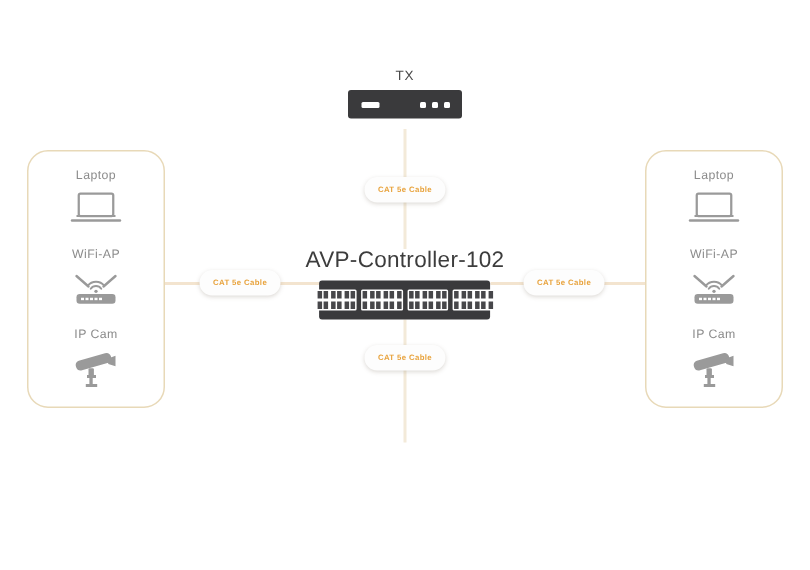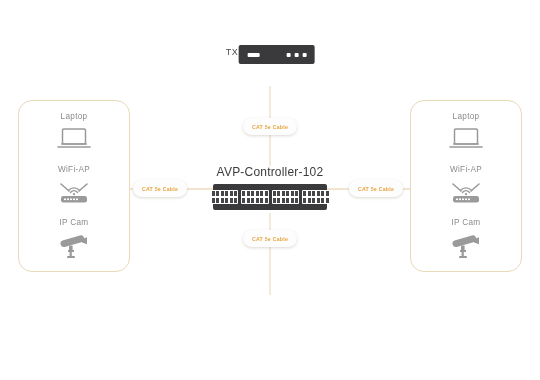--- a/index.html
+++ b/index.html
@@ -46,21 +46,21 @@
     letter-spacing: 0.25px;
     font-weight: bold;
     color: #e8a33d;
     white-space: nowrap;
   }
 
   
   .endpoint {
     position: absolute;
     display: flex;
-    flex-direction: row;
+    flex-direction: column;
     align-items: center;
   }
   .endpoint-label {
     font-size: 9px;
     color: #4a4a4a;
     letter-spacing: 0.6px;
     margin-bottom: 5px;
   }
   .endpoint-box {
     position: relative;
@@ -96,21 +96,21 @@
   #controller {
     position: absolute;
     left: 50%;
     top: 165px;
     transform: translateX(-50%);
     display: flex;
     flex-direction: column;
     align-items: center;
   }
   #controller-label {
-    font-size: 12px;
+    font-size: 15px;
     color: #3d3d3d;
     letter-spacing: 0.2px;
     margin-bottom: 5px;
   }
   #switch-body {
     position: relative;
     width: 114px;
     height: 26px;
     background: #3a3a3c;
     border-radius: 2px;
@@ -137,21 +137,21 @@
   .port {
     width: 3px;
     height: 5px;
     background: #47474a;
   }
 
   
   .panel {
     position: absolute;
     top: 100px;
-    width: 112px;
+    width: 92px;
     height: 172px;
     border: 1px solid #e8d9b8;
     border-radius: 14px;
     background: #ffffff;
     display: flex;
     flex-direction: column;
     align-items: center;
     justify-content: space-around;
     padding: 6px 0;
     box-sizing: border-box;

